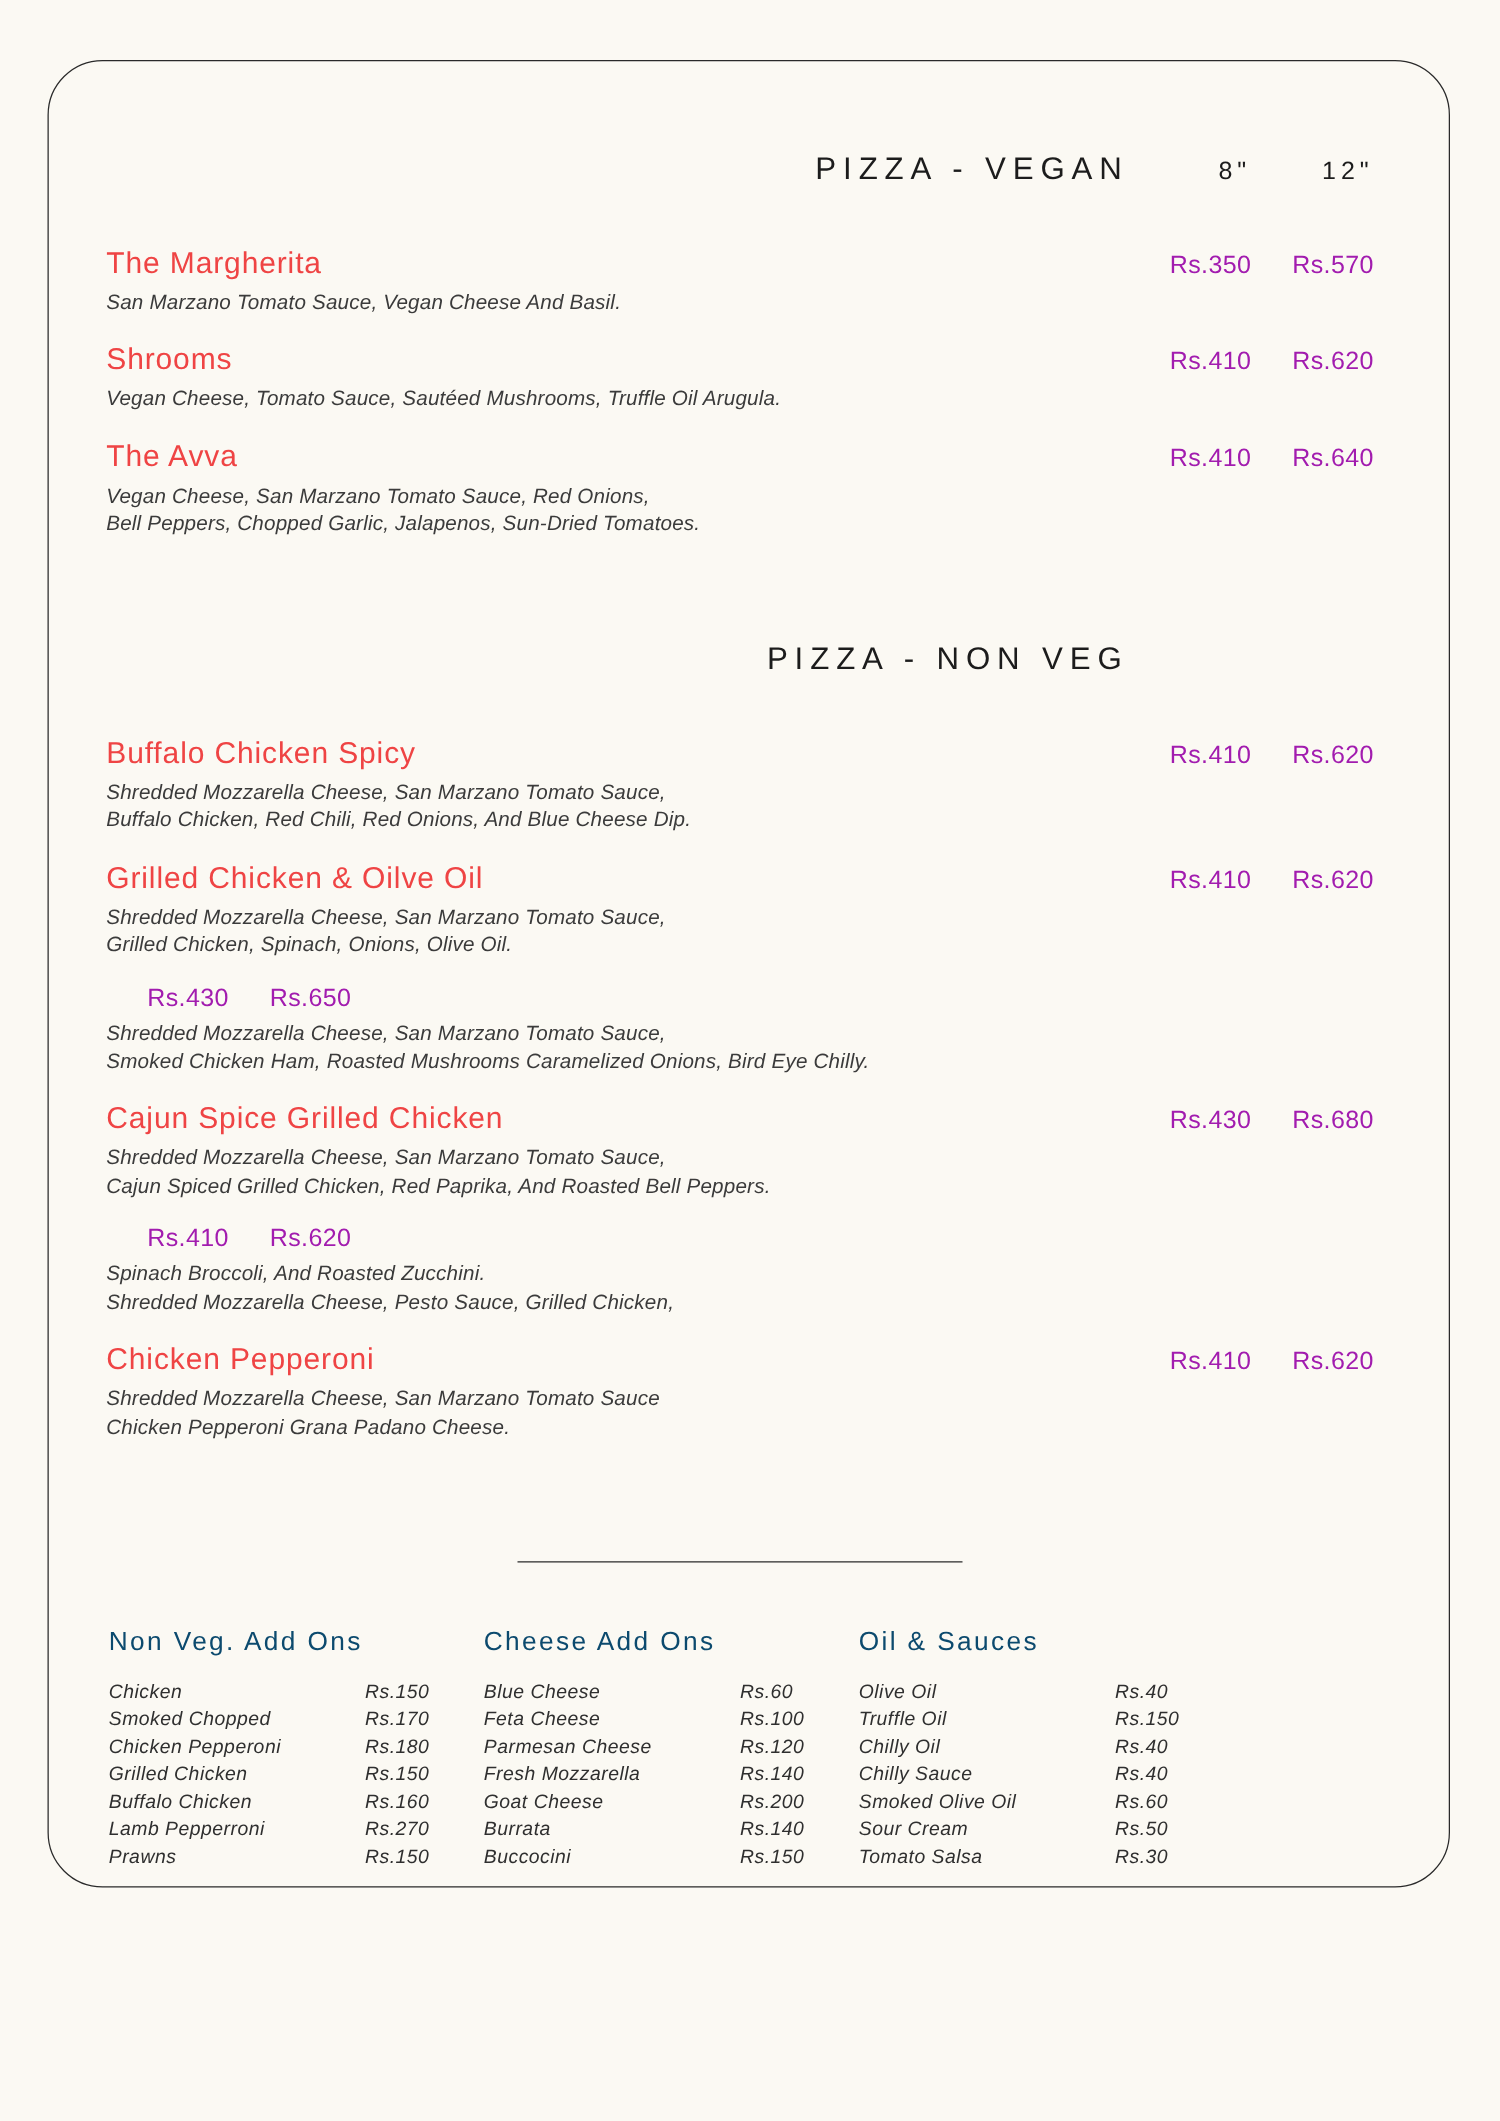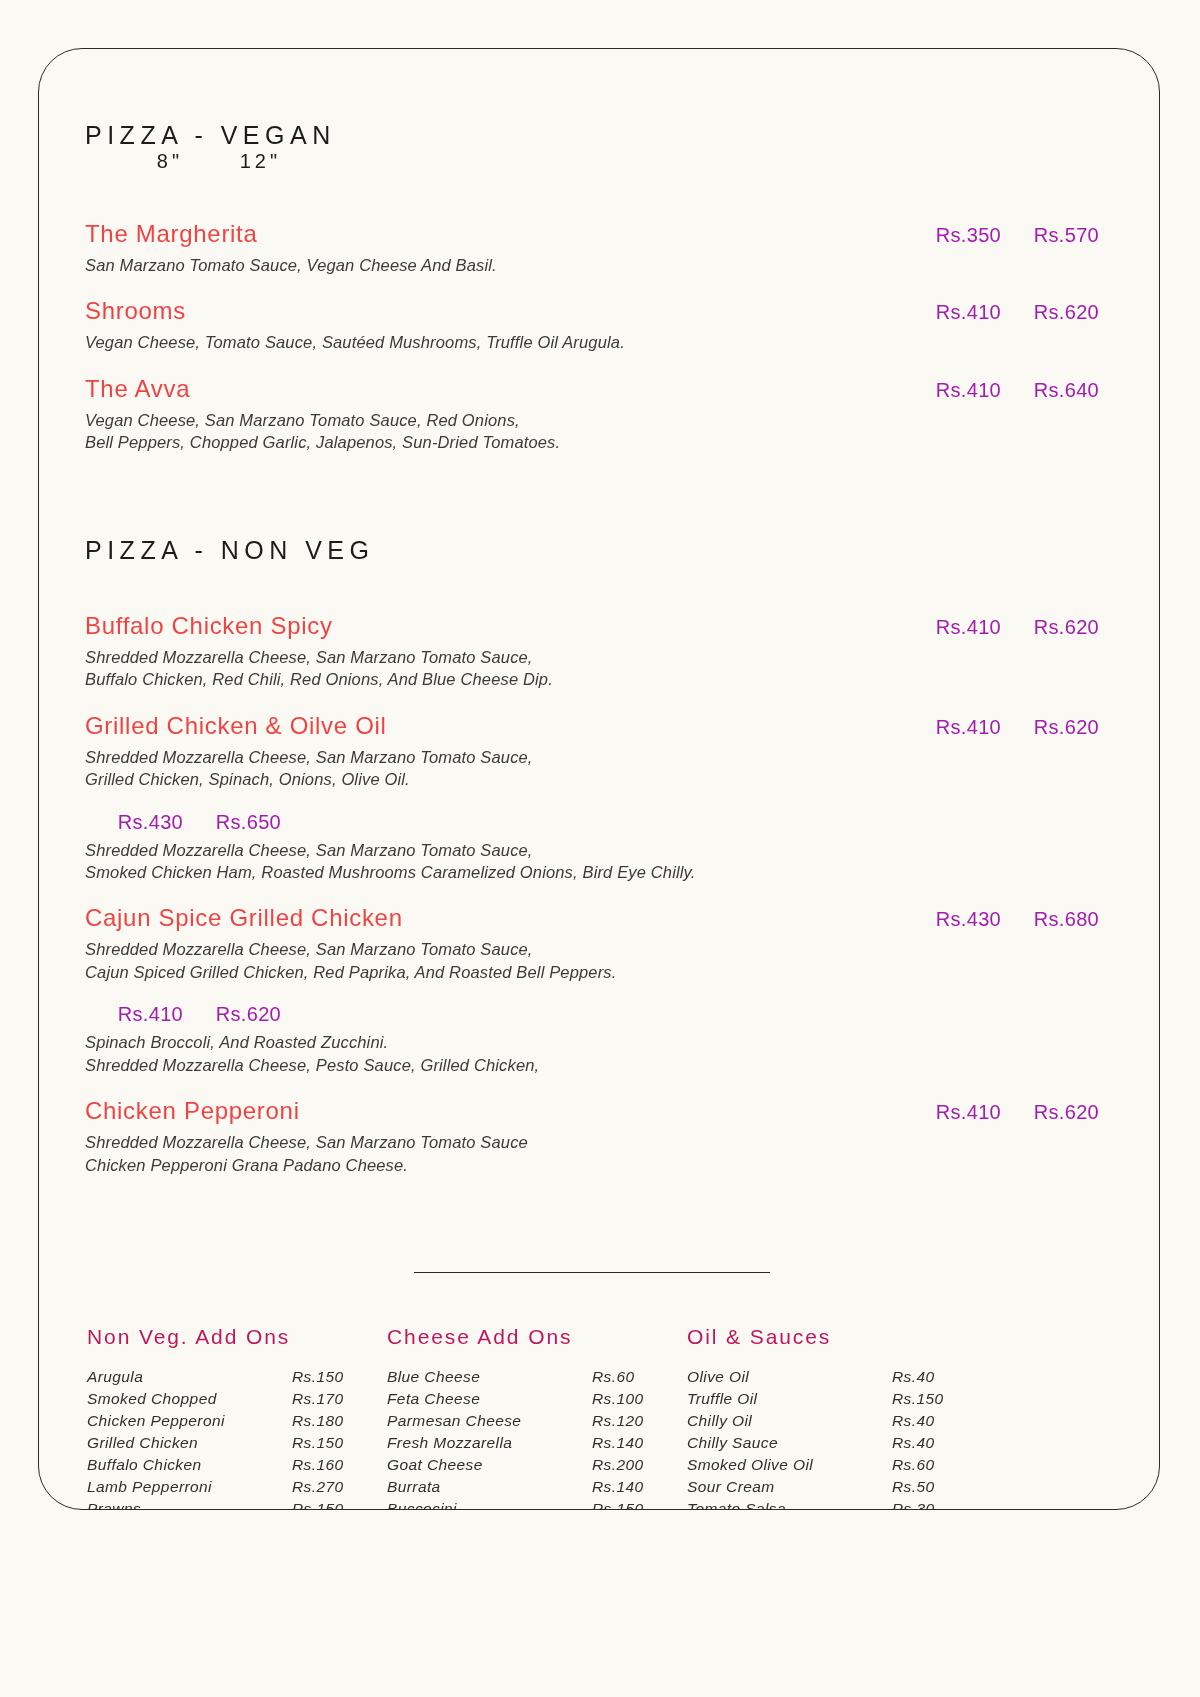--- a/index.html
+++ b/index.html
@@ -32,21 +32,20 @@
   .inner {
     padding: 72px 60px 0 46px;
   }
 
   
   .section-head {
     display: flex;
     align-items: baseline;
     justify-content: flex-end;
     margin-bottom: 46px;
-    flex-direction: column;
   }
   .section-title {
     font-size: 25px;
     letter-spacing: 5.5px;
     font-weight: 400;
     color: #1c1c1c;
     white-space: pre;
   }
   .size-cols {
     display: flex;
@@ -118,21 +117,21 @@
   .addons {
     display: flex;
     padding-left: 2px;
   }
   .addon-col { width: 300px; }
   .addon-col.col3 { width: 300px; }
 
   .addon-title {
     font-size: 21px;
     letter-spacing: 1.9px;
-    color: #be185d;
+    color: #0c4a6e;
     margin-bottom: 17px;
     white-space: pre;
   }
   .addon-row {
     display: flex;
     font-size: 15.5px;
     font-style: italic;
     color: #2f2f2f;
     line-height: 1.42;
     letter-spacing: 0.4px;
@@ -297,21 +296,21 @@
     <div class="divider-wrap">
       <div class="divider"></div>
     </div>
 
     <div class="addons">
 
       <div class="addon-col">
         <div class="addon-title">Non Veg. Add Ons</div>
         <div>
           <div class="addon-row">
-            <div class="addon-label">Arugula</div>
+            <div class="addon-label">Chicken</div>
             <div class="addon-price">Rs.150</div>
           </div>
           <div class="addon-row">
             <div class="addon-label">Smoked Chopped</div>
             <div class="addon-price">Rs.170</div>
           </div>
           <div class="addon-row">
             <div class="addon-label">Chicken Pepperoni</div>
             <div class="addon-price">Rs.180</div>
           </div>

